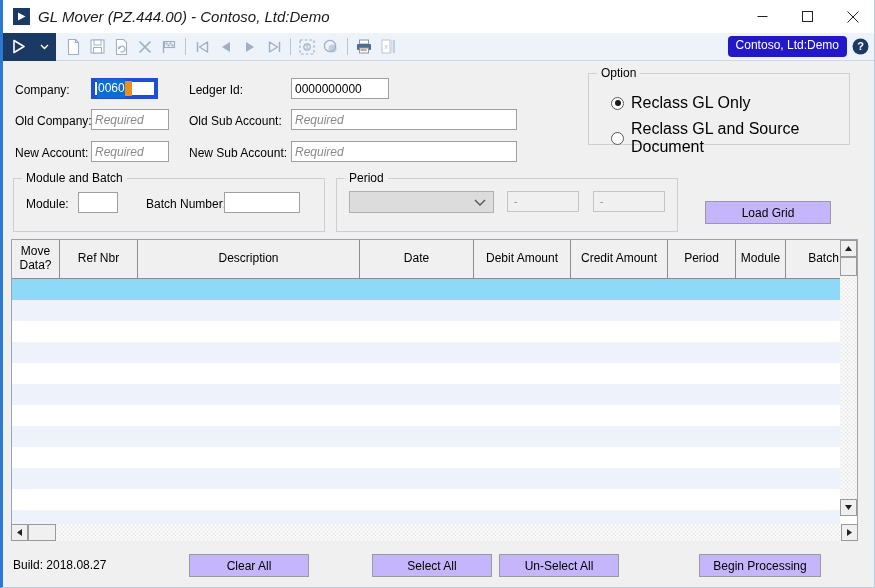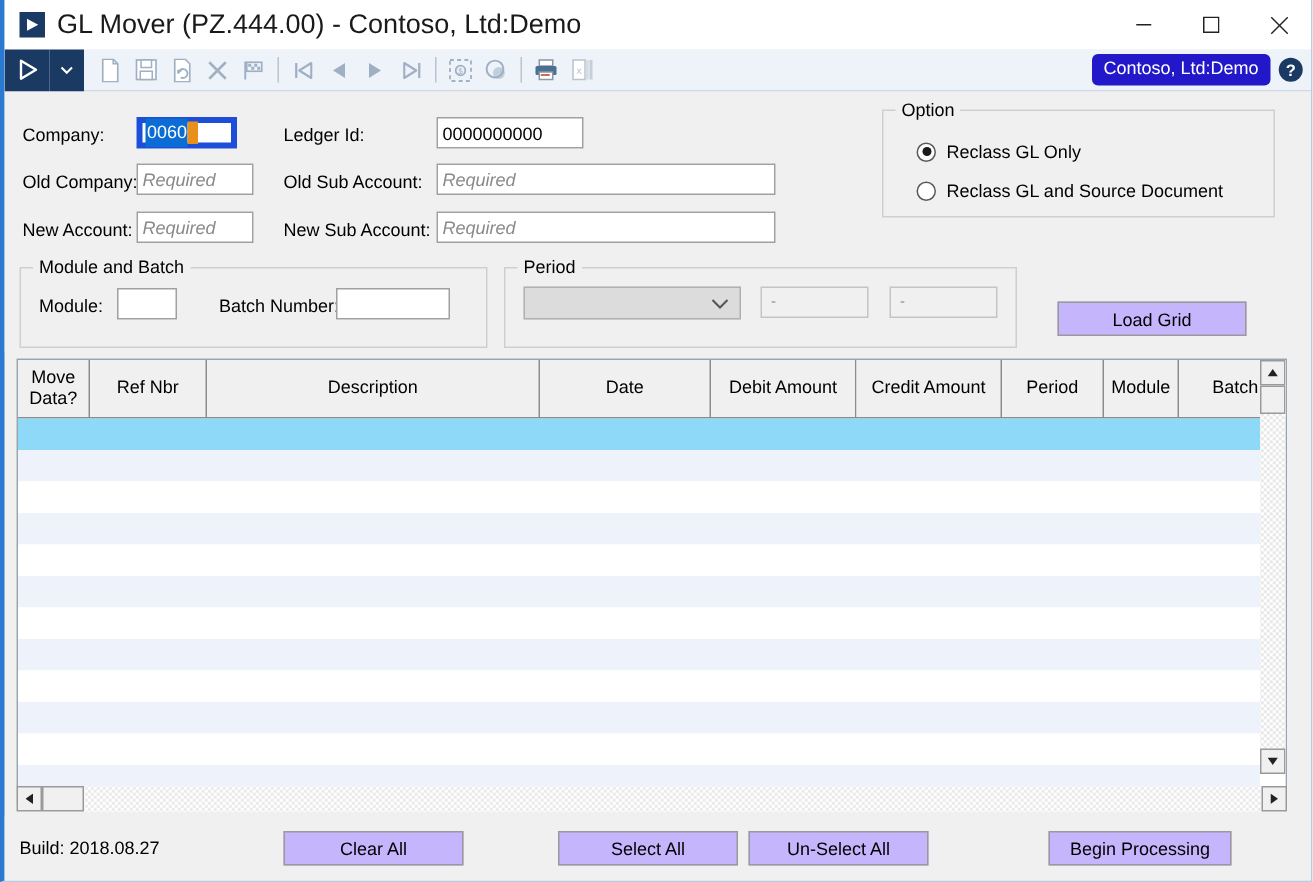--- a/index.html
+++ b/index.html
@@ -32,23 +32,24 @@
   }
   .title-icon {
     width: 17px; height: 17px;
     margin-left: 10px; margin-right: 8px;
     background: #1b3a63;
     display: flex; align-items: center; justify-content: center;
     flex: none;
   }
   .title-icon svg { display: block; }
   .title-text {
-    font-size: 18px;
+    font-size: 15px;
     color: #1a1a1a;
     white-space: nowrap;
+    font-style: italic;
   }
   .win-controls {
     margin-left: auto;
     display: flex; height: 33px;
   }
   .win-btn {
     width: 45px; height: 33px;
     display: flex; align-items: center; justify-content: center;
     color: #222;
   }
@@ -161,21 +162,21 @@
     top: -8px; left: 8px;
     background: #f0f0f0;
     padding: 0 4px;
     font-size: 12px;
     color: #000;
   }
 
   .radio-row {
     position: absolute;
     display: flex; align-items: center;
-    font-size: 12px;
+    font-size: 16px;
   }
   .radio {
     width: 13px; height: 13px;
     border: 1px solid #5a5a5a;
     border-radius: 50%;
     background: #fff;
     margin-right: 7px;
     display: flex; align-items: center; justify-content: center;
     flex: none;
   }

